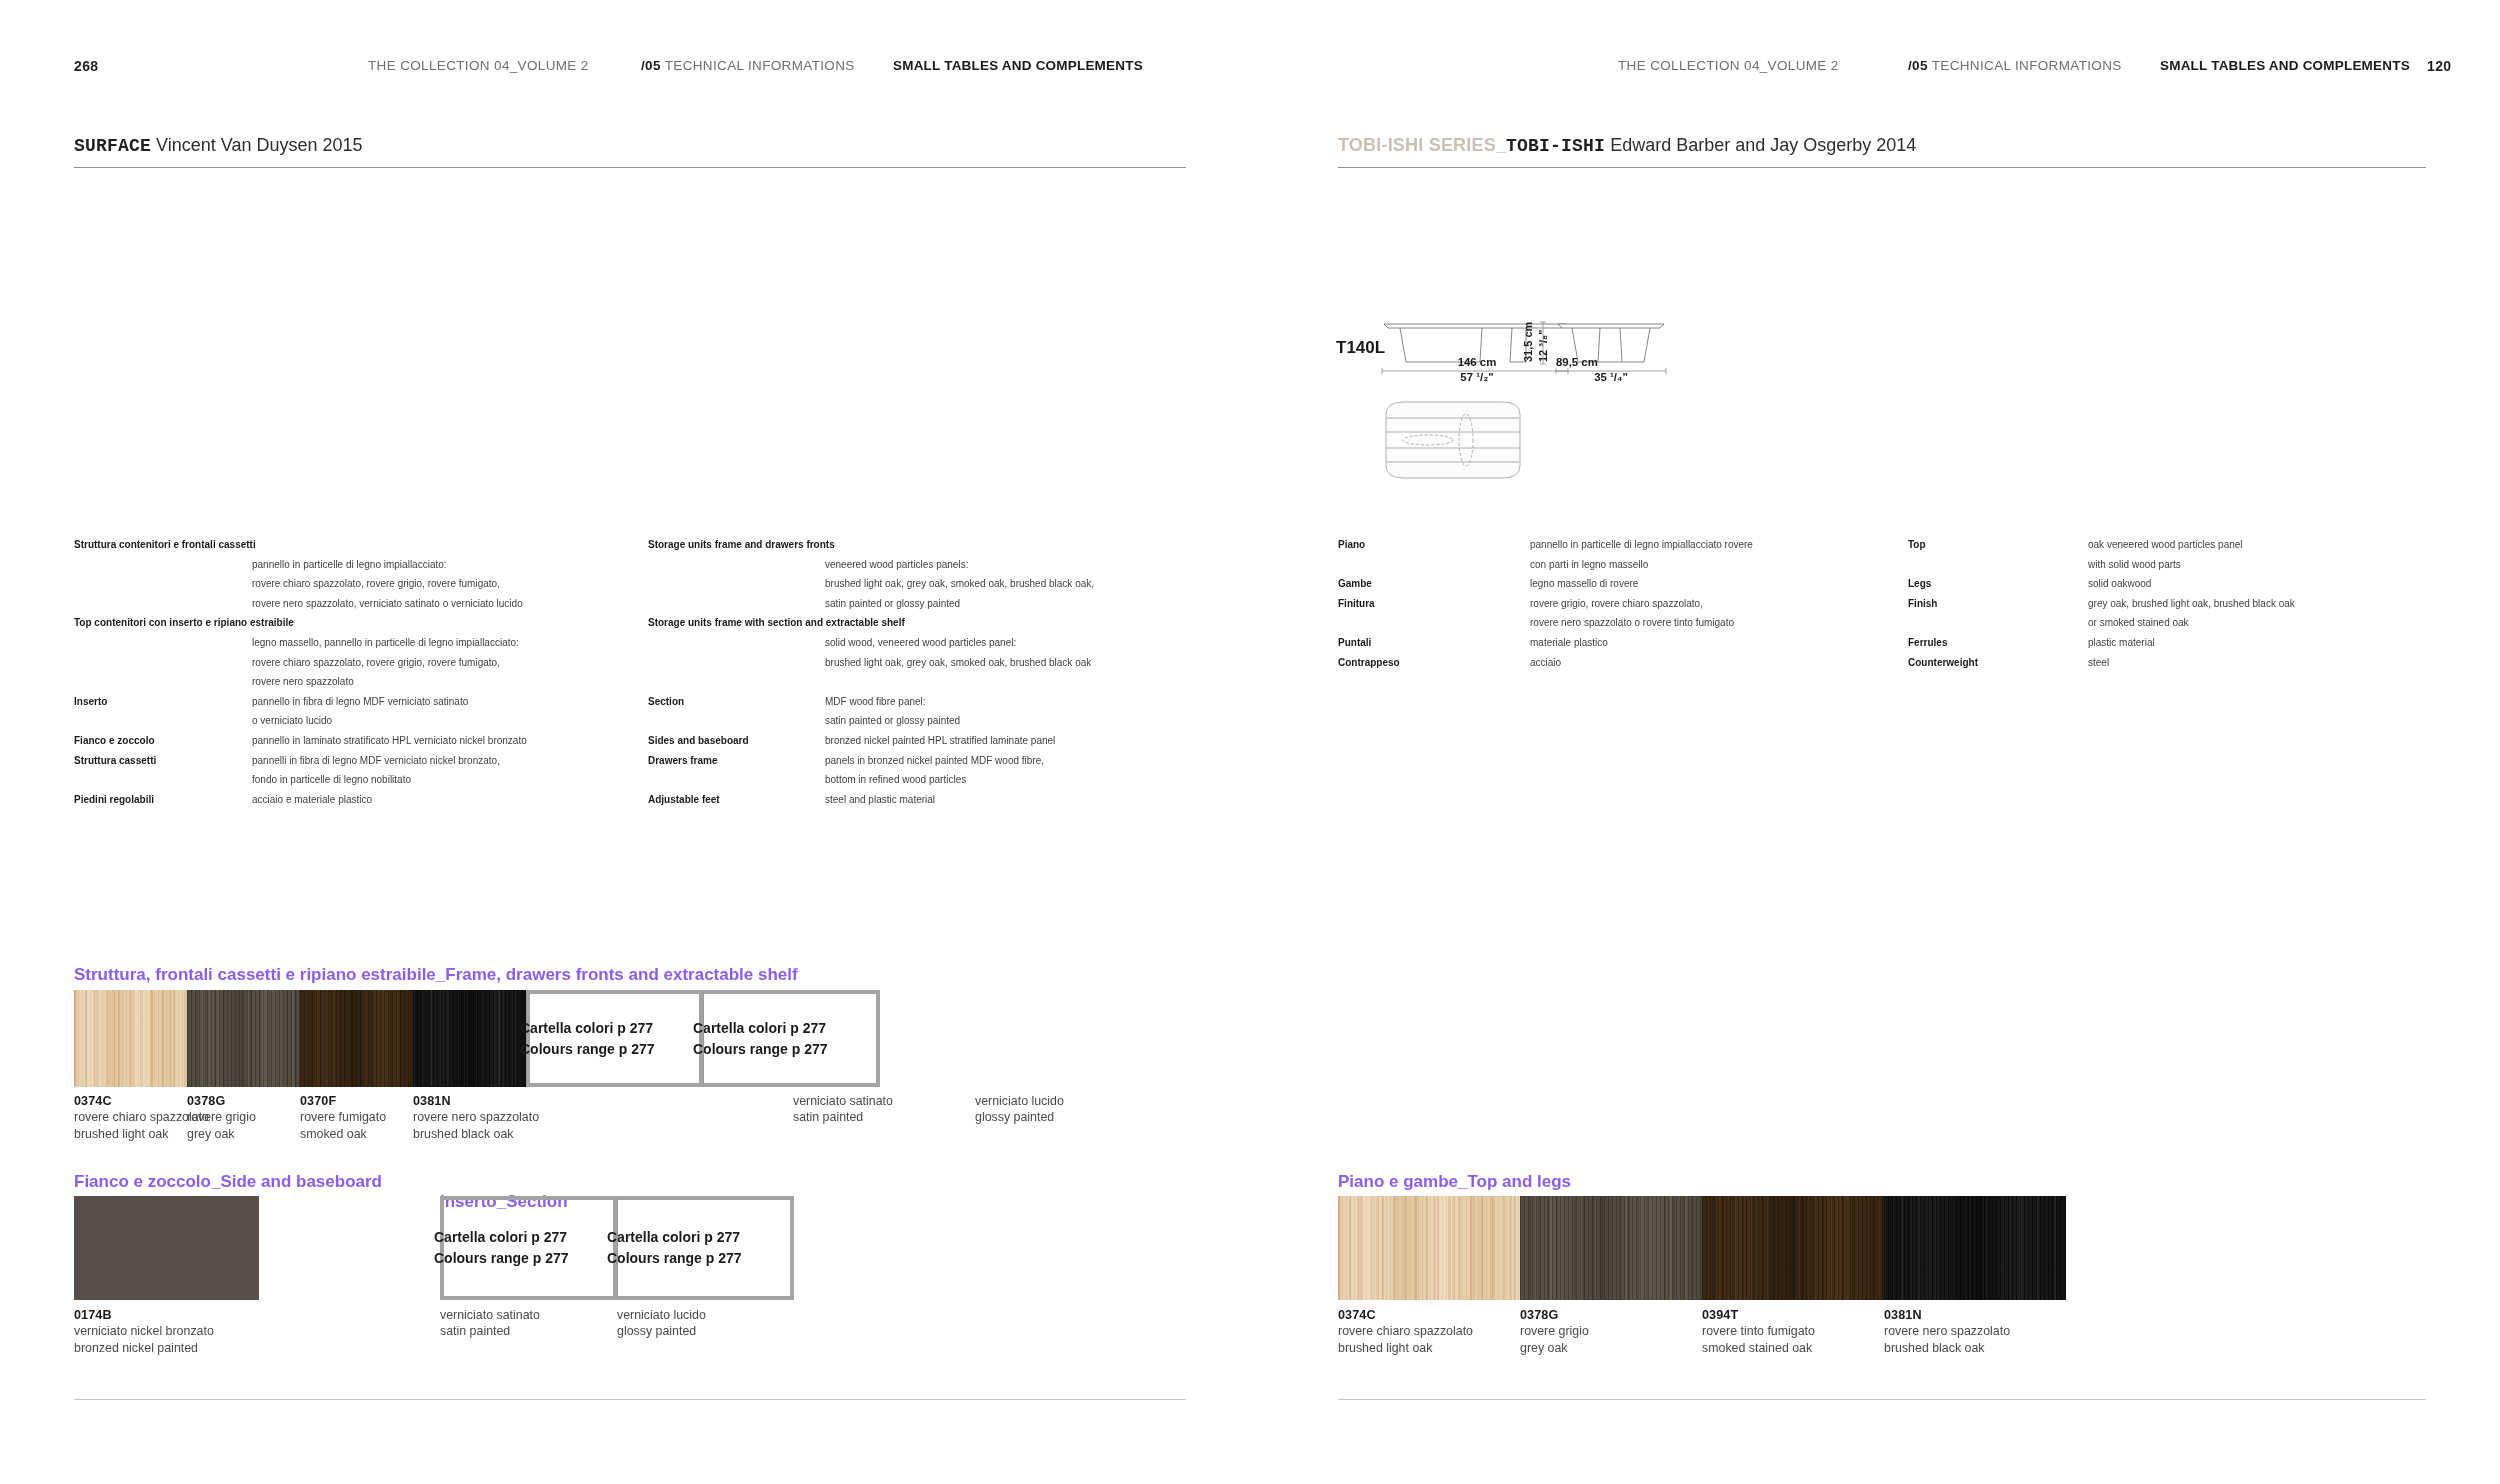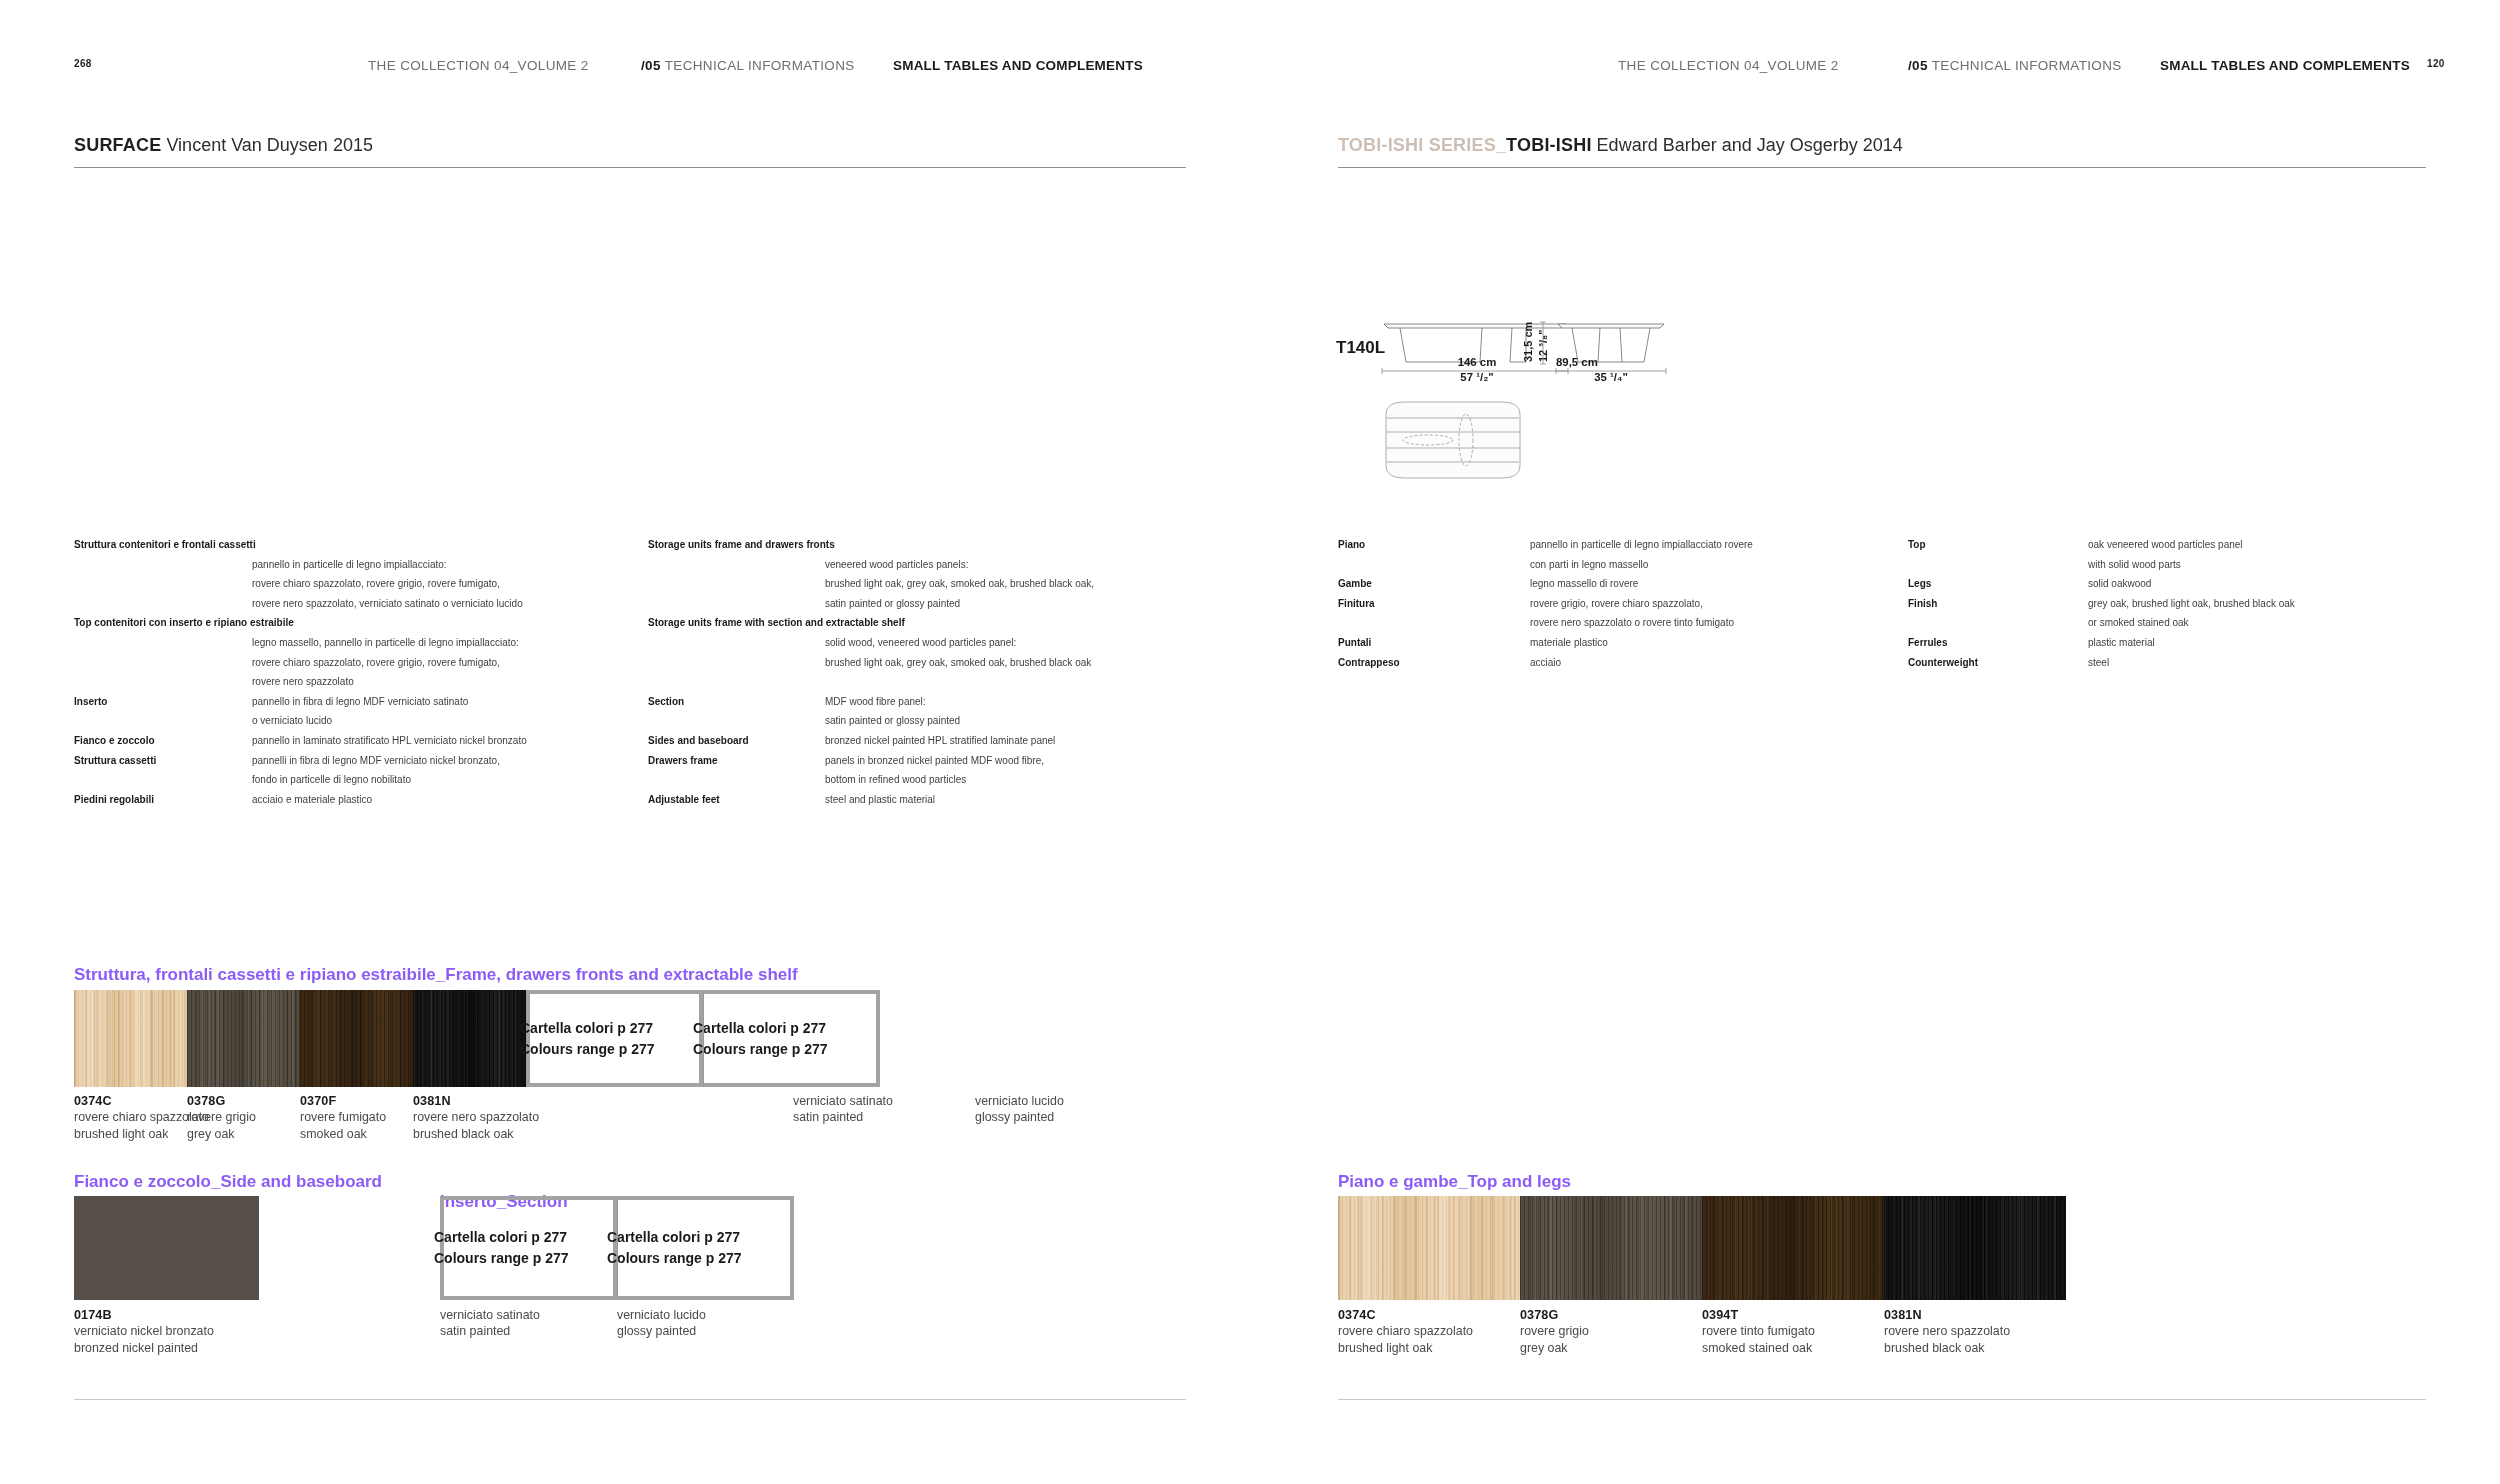--- a/index.html
+++ b/index.html
@@ -7,29 +7,29 @@
     width: 2500px; height: 1484px;
     background: #ffffff;
     font-family: "Liberation Sans", sans-serif;
     color: #231f20;
     overflow: hidden;
   }
   .page { position: relative; width: 2500px; height: 1484px; }
 
   
   .runhead { position: absolute; top: 58px; font-size: 13.5px; letter-spacing: .35px; white-space: nowrap; }
-  .rh-folio  { font-weight: bold; color: #231f20; font-size: 10px; }
+  .rh-folio  { font-weight: bold; color: #231f20; font-size: 14px; }
   .rh-grey   { color: #6f6f6f; font-weight: 500; }
   .rh-sec    { color: #3b3b3b; }
   .rh-sec b  { color: #1a1a1a; }
   .rh-bold   { font-weight: bold; color: #1a1a1a; letter-spacing: .2px; }
 
   
   .ptitle { position: absolute; font-size: 18px; white-space: nowrap; }
-  .ptitle .nm  { font-weight: bold; letter-spacing: .2px; }
+  .ptitle .nm  { font-weight: bold; letter-spacing: .2px; font-family: Liberation Mono, monospace; }
   .ptitle .ser { font-weight: bold; color: #cdbfb4; letter-spacing: .2px; }
   .ptitle .by  { font-weight: normal; color: #2e2e2e; }
   .rule { position: absolute; height: 1px; background: #8f8f8f; }
   .rule-light { position: absolute; height: 1px; background: #c9c9c9; }
 
   
   .spec { position: absolute; font-size: 10px; line-height: 19.6px; color: #3a3a3a; }
   .spec .grp { font-weight: bold; color: #1a1a1a; display: block; }
   .spec .row { display: flex; }
   .spec .lab { font-weight: bold; color: #1a1a1a; flex: 0 0 auto; }

